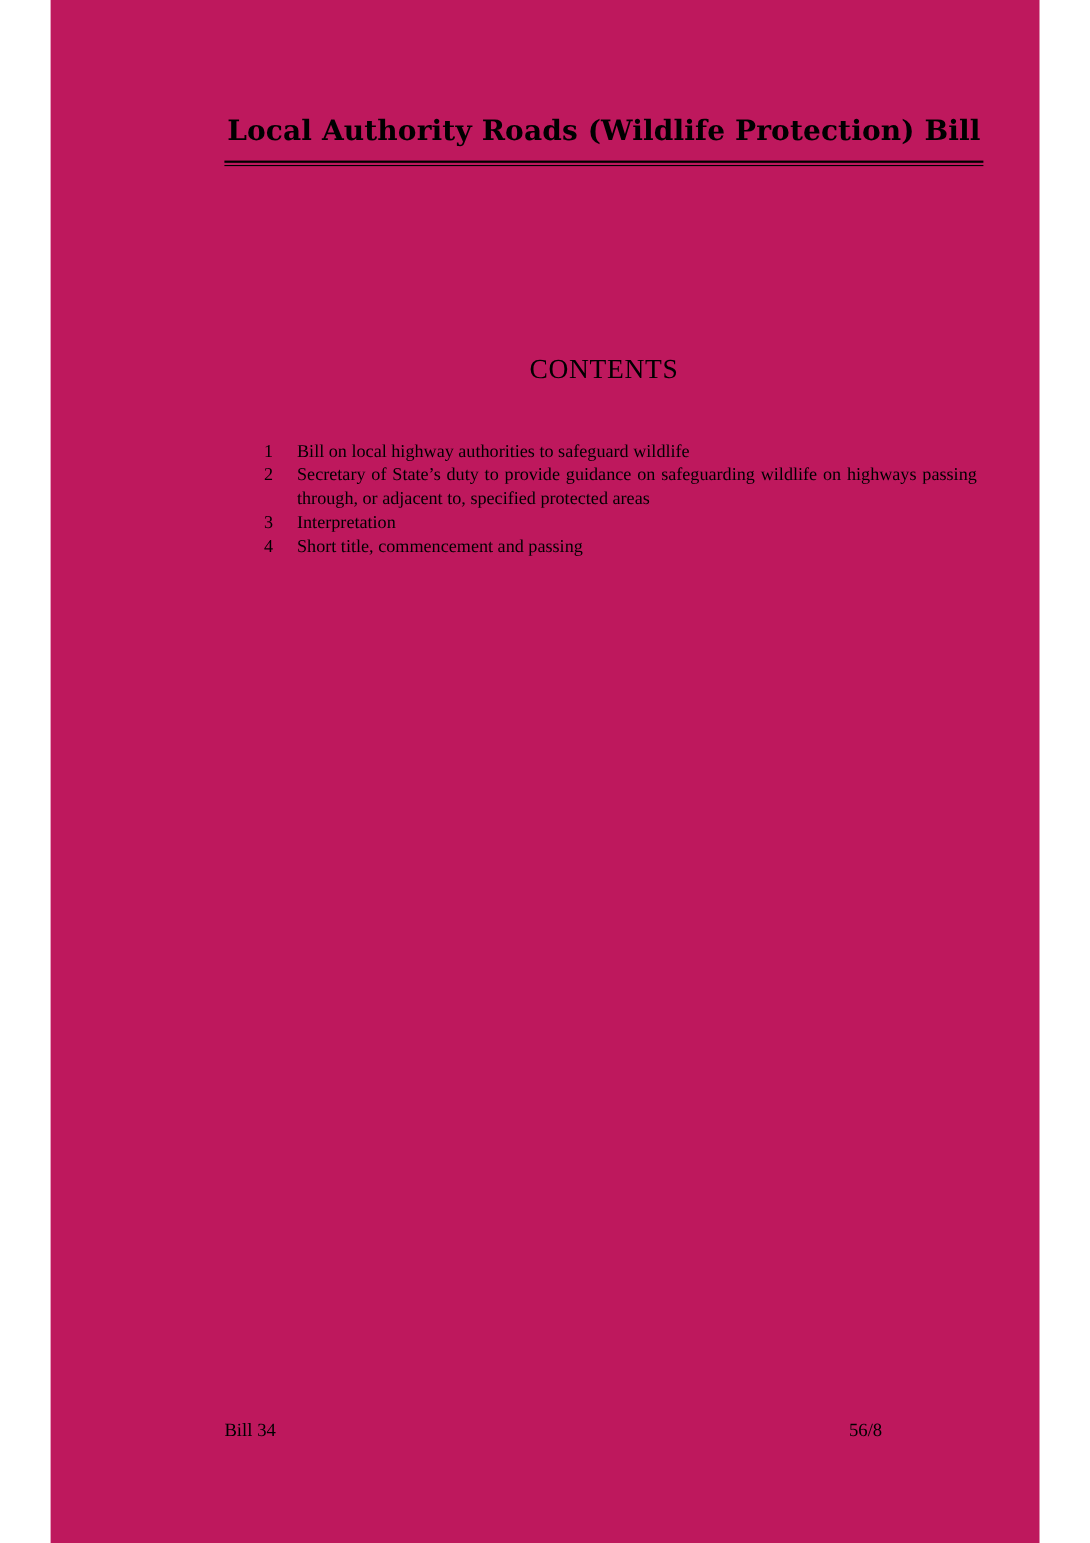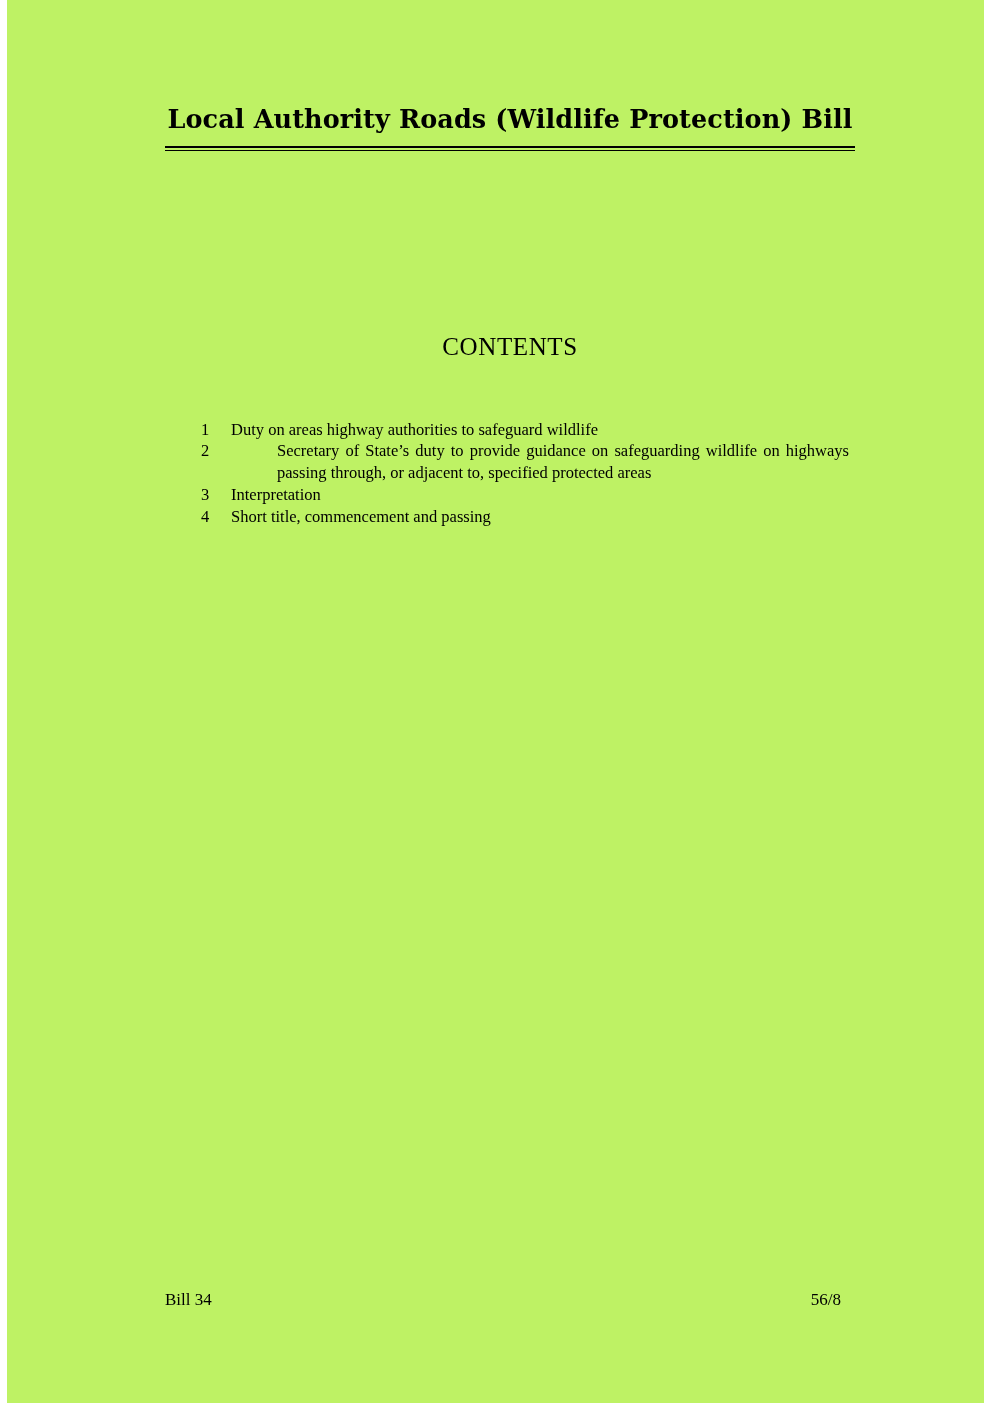--- a/index.html
+++ b/index.html
@@ -2,24 +2,24 @@
 <html><head>
 <meta charset="utf-8">
 <style>
   html, body {
     margin: 0;
     padding: 0;
     background: #ffffff;
   }
   .page {
     position: relative;
-    width: 977px;
+    width: 899px;
     height: 1403px;
     margin: 0 auto;
-    background: #bef264;
+    background: #be185d;
     overflow: hidden;
     font-family: "Liberation Serif", serif;
     color: #111111;
   }
   .content {
     position: absolute;
     left: 158px;
     top: 0;
     width: 690px;
     height: 100%;
@@ -46,21 +46,21 @@
   }
   .title-rules .rule-gap {
     height: 2px;
   }
   .title-rules .rule-thin {
     height: 1px;
     background: #000000;
     width: 100%;
   }
   .contents-heading {
-    margin: 10px;
+    margin: 0;
     padding-top: 172px;
     text-align: center;
     font-family: "Liberation Serif", serif;
     font-weight: normal;
     font-size: 25px;
     letter-spacing: 0.6px;
     color: #000000;
   }
   .toc {
     margin: 0;
@@ -81,21 +81,20 @@
     flex: 0 0 30px;
     text-align: left;
   }
   .toc-label {
     flex: 1 1 auto;
     text-align: justify;
     text-justify: inter-word;
   }
   .toc-label.justify-two-lines {
     text-align: justify;
-    margin-left: 46px;
   }
   .footer {
     position: absolute;
     left: 158px;
     right: 143px;
     bottom: 93px;
     display: flex;
     justify-content: space-between;
     align-items: flex-end;
     font-size: 17px;
@@ -117,21 +116,21 @@
       <div class="rule-thick"></div>
       <div class="rule-gap"></div>
       <div class="rule-thin"></div>
     </div>
 
     <h2 class="contents-heading">CONTENTS</h2>
 
     <ul class="toc">
       <li class="toc-item">
         <span class="toc-num">1</span>
-        <span class="toc-label">Duty on areas highway authorities to safeguard wildlife</span>
+        <span class="toc-label">Bill on local highway authorities to safeguard wildlife</span>
       </li>
       <li class="toc-item">
         <span class="toc-num">2</span>
         <span class="toc-label justify-two-lines">Secretary of State’s duty to provide guidance on safeguarding wildlife on highways passing through, or adjacent to, specified protected areas</span>
       </li>
       <li class="toc-item">
         <span class="toc-num">3</span>
         <span class="toc-label">Interpretation</span>
       </li>
       <li class="toc-item">

